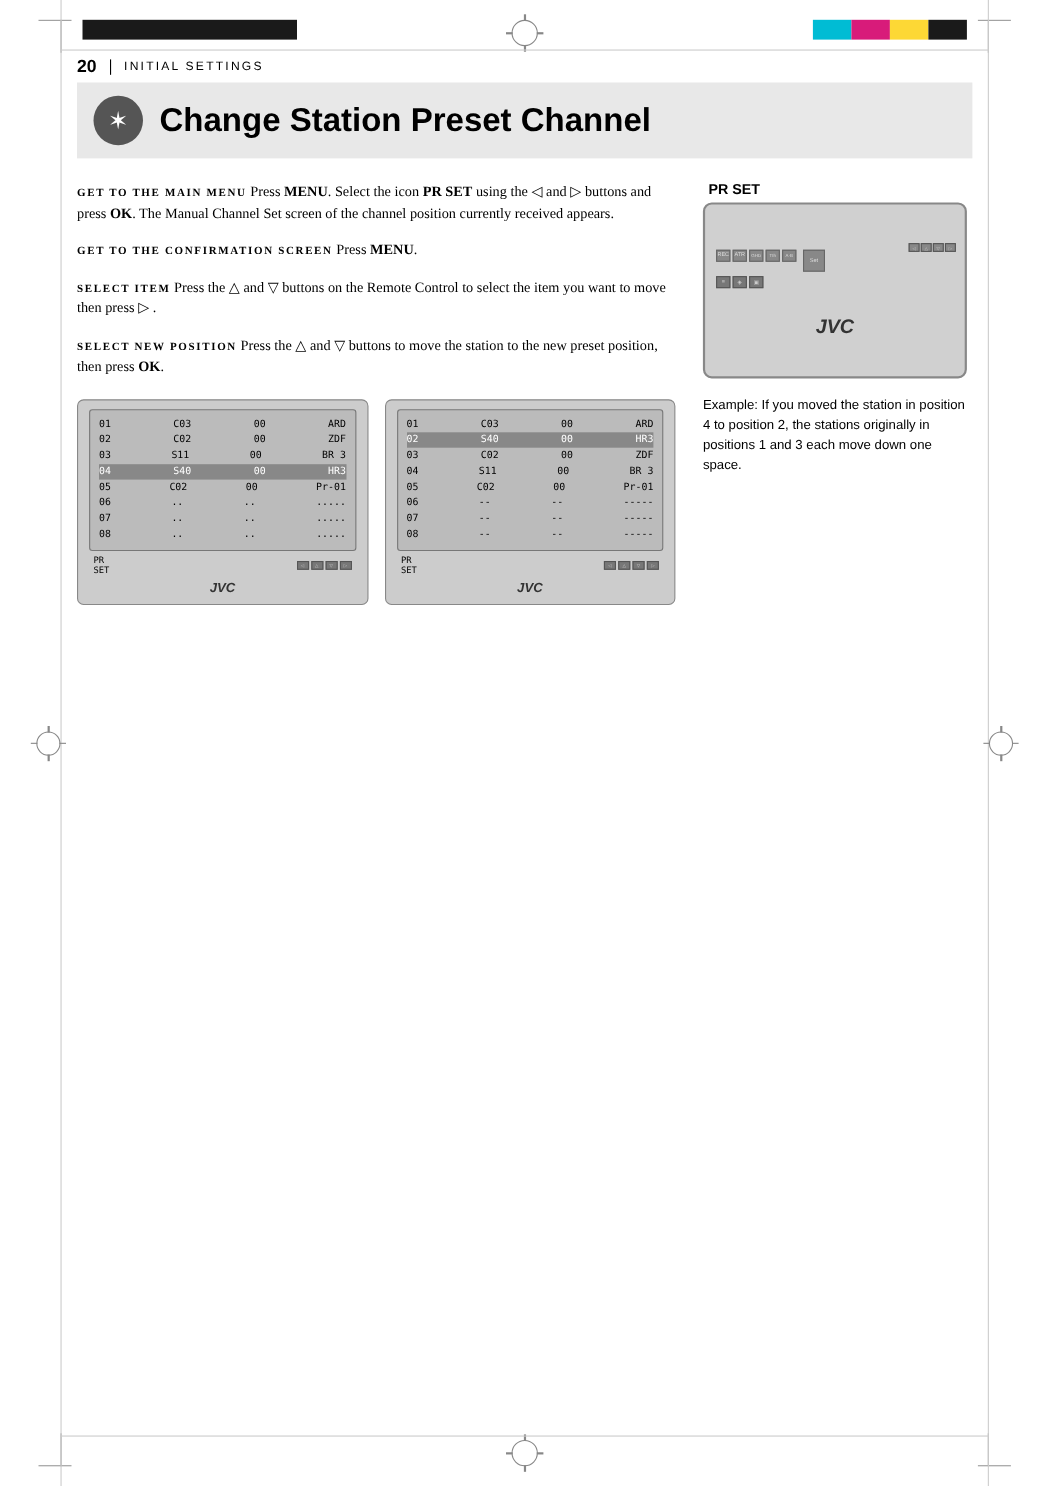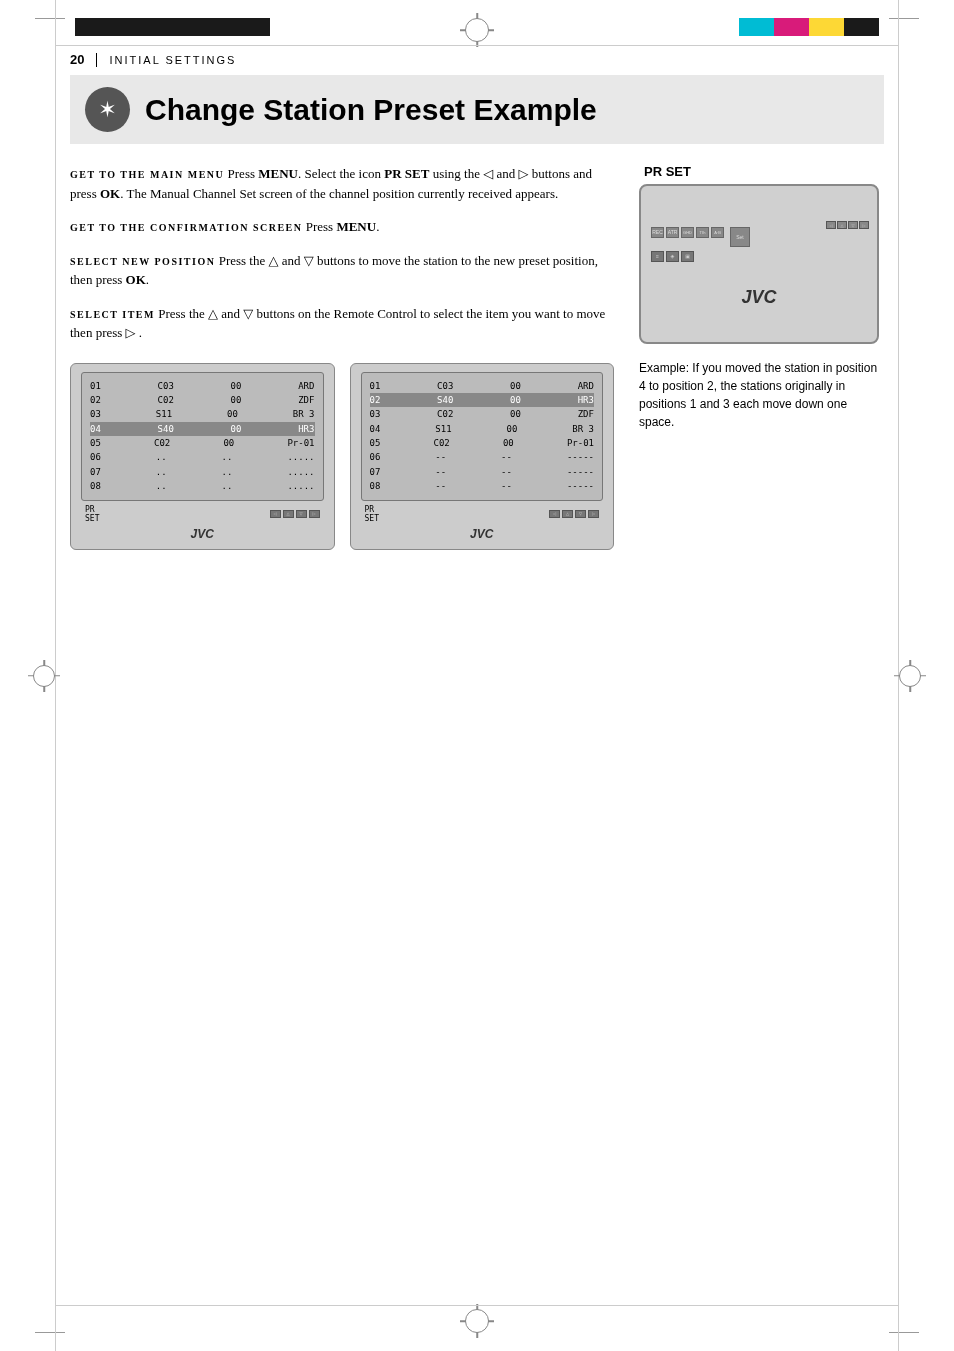--- a/index.html
+++ b/index.html
@@ -50,21 +50,21 @@
     
     .page-header {
       position: absolute;
       top: 52px;
       left: 70px;
       display: flex;
       align-items: center;
       gap: 8px;
     }
     .page-number {
-      font-size: 13px;
+      font-size: 16px;
       font-weight: bold;
     }
     .header-separator {
       width: 1px;
       height: 14px;
       background: #000;
       margin: 0 4px;
     }
     .header-title {
       font-size: 11px;
@@ -300,45 +300,45 @@
   <div class="header-separator"></div>
   <span class="header-title">INITIAL SETTINGS</span>
 </div>
 
 <div class="content">
 
   <div class="title-section">
     <div class="star-icon-box">
       <span>✶</span>
     </div>
-    <h1 class="main-title">Change Station Preset Example</h1>
+    <h1 class="main-title">Change Station Preset Channel</h1>
   </div>
 
   <div class="body-content">
 
     <div class="left-content">
 
       <div class="instruction-block">
         <span class="instruction-label">GET TO THE MAIN MENU</span>
         <span class="instruction-text"> Press <strong>MENU</strong>. Select the icon <strong>PR SET</strong> using the ◁ and ▷ buttons and press <strong>OK</strong>. The Manual Channel Set screen of the channel position currently received appears.</span>
       </div>
 
       <div class="instruction-block">
         <span class="instruction-label">GET TO THE CONFIRMATION SCREEN</span>
         <span class="instruction-text"> Press <strong>MENU</strong>.</span>
       </div>
 
       <div class="instruction-block">
+        <span class="instruction-label">SELECT ITEM</span>
+        <span class="instruction-text"> Press the △ and ▽ buttons on the Remote Control to select the item you want to move then press ▷ .</span>
+      </div>
+
+      <div class="instruction-block">
         <span class="instruction-label">SELECT NEW POSITION</span>
         <span class="instruction-text"> Press the △ and ▽ buttons to move the station to the new preset position, then press <strong>OK</strong>.</span>
-      </div>
-
-      <div class="instruction-block">
-        <span class="instruction-label">SELECT ITEM</span>
-        <span class="instruction-text"> Press the △ and ▽ buttons on the Remote Control to select the item you want to move then press ▷ .</span>
       </div>
 
       <div class="bottom-screens">
 
         <div class="screen-box">
           <div class="screen-inner">
             <div class="screen-row">
                 <span>01</span>
                 <span>C03</span>
                 <span>00</span>

